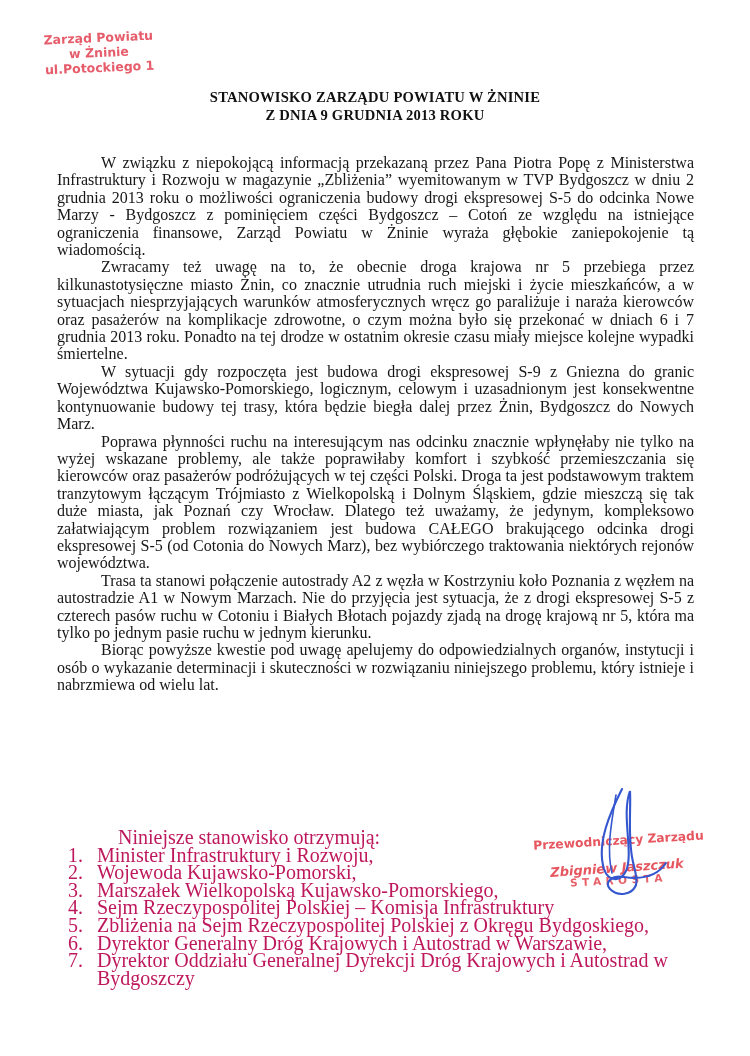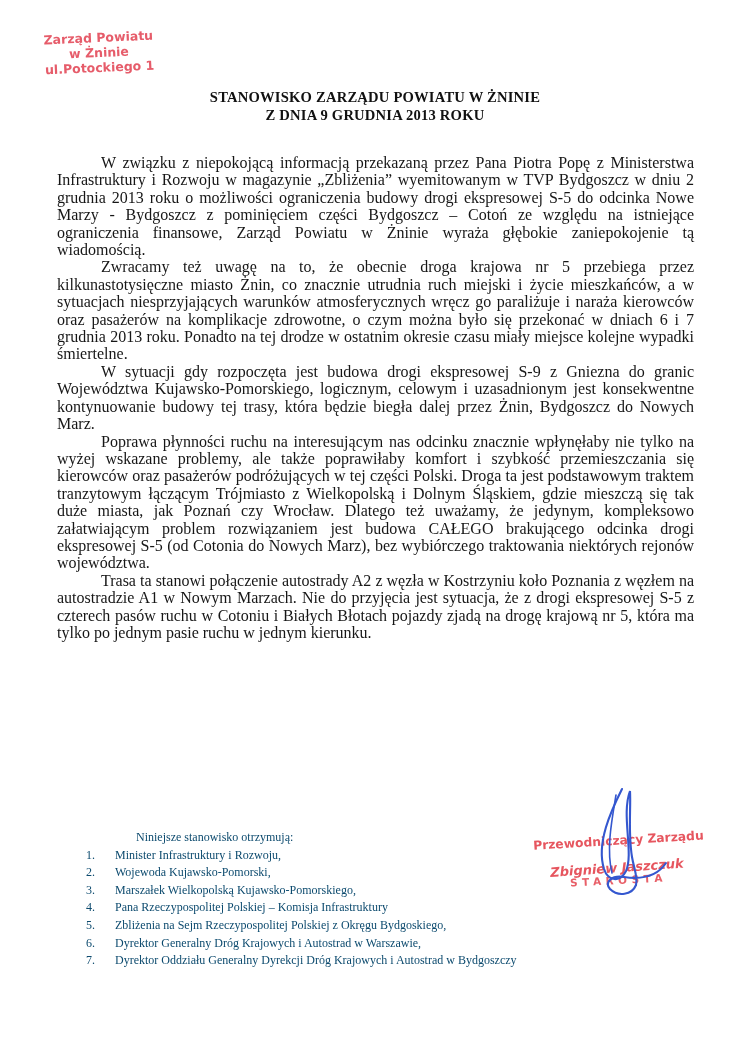--- a/index.html
+++ b/index.html
@@ -36,23 +36,23 @@
   .content {
     position:absolute; left:57px; top:154px; width:637px;
     font-size:16px; line-height:17.4px;
     text-align:justify;
     color:#161616;
   }
   .content p { text-indent:44px; margin:0; }
 
   
   .distribution {
-    position:absolute; left:58px; top:829px; width:637px;
-    font-size:12px; line-height:17.6px;
-    color:#0c4a6e;
+    position:absolute; left:40px; top:829px; width:637px;
+    font-size:20px; line-height:17.6px;
+    color:#be185d;
   }
   .dist-intro { margin-left:78px; }
   .dist-item { display:flex; }
   .dist-num { width:29px; margin-left:28px; flex:none; }
   .dist-text { flex:1; }
 
   
   .sig-block { position:absolute; left:520px; top:785px; width:210px; height:140px; }
   .sig-role {
     position:absolute; left:13px; top:48px; width:190px;
@@ -95,51 +95,52 @@
     <div>STANOWISKO ZARZĄDU POWIATU W ŻNINIE</div>
     <div>Z DNIA 9 GRUDNIA 2013 ROKU</div>
   </div>
 
   <div class="content">
     <p>W związku z niepokojącą informacją przekazaną przez Pana Piotra Popę z Ministerstwa Infrastruktury i Rozwoju w magazynie „Zbliżenia” wyemitowanym w TVP Bydgoszcz w dniu 2 grudnia 2013 roku o możliwości ograniczenia budowy drogi ekspresowej S-5 do odcinka Nowe Marzy - Bydgoszcz z pominięciem części Bydgoszcz – Cotoń ze względu na istniejące ograniczenia finansowe, Zarząd Powiatu w Żninie wyraża głębokie zaniepokojenie tą wiadomością.</p>
     <p>Zwracamy też uwagę na to, że obecnie droga krajowa nr 5 przebiega przez kilkunastotysięczne miasto Żnin, co znacznie utrudnia ruch miejski i życie mieszkańców, a w sytuacjach niesprzyjających warunków atmosferycznych wręcz go paraliżuje i naraża kierowców oraz pasażerów na komplikacje zdrowotne, o czym można było się przekonać w dniach 6 i 7 grudnia 2013 roku. Ponadto na tej drodze w ostatnim okresie czasu miały miejsce kolejne wypadki śmiertelne.</p>
     <p>W sytuacji gdy rozpoczęta jest budowa drogi ekspresowej S-9 z Gniezna do granic Województwa Kujawsko-Pomorskiego, logicznym, celowym i uzasadnionym jest konsekwentne kontynuowanie budowy tej trasy, która będzie biegła dalej przez Żnin, Bydgoszcz do Nowych Marz.</p>
     <p>Poprawa płynności ruchu na interesującym nas odcinku znacznie wpłynęłaby nie tylko na wyżej wskazane problemy, ale także poprawiłaby komfort i szybkość przemieszczania się kierowców oraz pasażerów podróżujących w tej części Polski. Droga ta jest podstawowym traktem tranzytowym łączącym Trójmiasto z Wielkopolską i Dolnym Śląskiem, gdzie mieszczą się tak duże miasta, jak Poznań czy Wrocław. Dlatego też uważamy, że jedynym, kompleksowo załatwiającym problem rozwiązaniem jest budowa CAŁEGO brakującego odcinka drogi ekspresowej S-5 (od Cotonia do Nowych Marz), bez wybiórczego traktowania niektórych rejonów województwa.</p>
     <p>Trasa ta stanowi połączenie autostrady A2 z węzła w Kostrzyniu koło Poznania z węzłem na autostradzie A1 w Nowym Marzach. Nie do przyjęcia jest sytuacja, że z drogi ekspresowej S-5 z czterech pasów ruchu w Cotoniu i Białych Błotach pojazdy zjadą na drogę krajową nr 5, która ma tylko po jednym pasie ruchu w jednym kierunku.</p>
+    <p>Biorąc powyższe kwestie pod uwagę apelujemy do odpowiedzialnych organów, instytucji i osób o wykazanie determinacji i skuteczności w rozwiązaniu niniejszego problemu, który istnieje i nabrzmiewa od wielu lat.</p>
   </div>
 
   <div class="distribution">
     <div class="dist-intro">Niniejsze stanowisko otrzymują:</div>
     <div class="dist-item">
       <span class="dist-num">1.</span>
       <span class="dist-text">Minister Infrastruktury i Rozwoju,</span>
     </div>
     <div class="dist-item">
       <span class="dist-num">2.</span>
       <span class="dist-text">Wojewoda Kujawsko-Pomorski,</span>
     </div>
     <div class="dist-item">
       <span class="dist-num">3.</span>
       <span class="dist-text">Marszałek Wielkopolską Kujawsko-Pomorskiego,</span>
     </div>
     <div class="dist-item">
       <span class="dist-num">4.</span>
-      <span class="dist-text">Pana Rzeczypospolitej Polskiej – Komisja Infrastruktury</span>
+      <span class="dist-text">Sejm Rzeczypospolitej Polskiej – Komisja Infrastruktury</span>
     </div>
     <div class="dist-item">
       <span class="dist-num">5.</span>
       <span class="dist-text">Zbliżenia na Sejm Rzeczypospolitej Polskiej z Okręgu Bydgoskiego,</span>
     </div>
     <div class="dist-item">
       <span class="dist-num">6.</span>
       <span class="dist-text">Dyrektor Generalny Dróg Krajowych i Autostrad w Warszawie,</span>
     </div>
     <div class="dist-item">
       <span class="dist-num">7.</span>
-      <span class="dist-text">Dyrektor Oddziału Generalny Dyrekcji Dróg Krajowych i Autostrad w Bydgoszczy</span>
+      <span class="dist-text">Dyrektor Oddziału Generalnej Dyrekcji Dróg Krajowych i Autostrad w Bydgoszczy</span>
     </div>
   </div>
 
   <div class="sig-block">
     <div class="sig-role" style="color:#e4444e;">Przewodniczący Zarządu</div>
     <div class="sig-name" style="color:#e4444e;">Zbigniew Jaszczuk</div>
     <div class="sig-title" style="color:#e4444e;">STAROSTA</div>
     <svg class="sig-ink" width="110" height="120" viewBox="0 0 110 120" fill="none">
       <path d="M44 4 C33 26 18 58 26 84 C30 96 42 98 48 86 C56 68 43 30 52 6 C53 22 50 48 54 72 C56 84 60 92 58 100" stroke="#3457cf" stroke-width="2.1" stroke-linecap="round" fill="none"></path>
       <path d="M58 100 C54 110 40 112 32 104 C26 97 34 90 46 92 C66 95 80 90 88 78" stroke="#3457cf" stroke-width="2.1" stroke-linecap="round" fill="none"></path>

